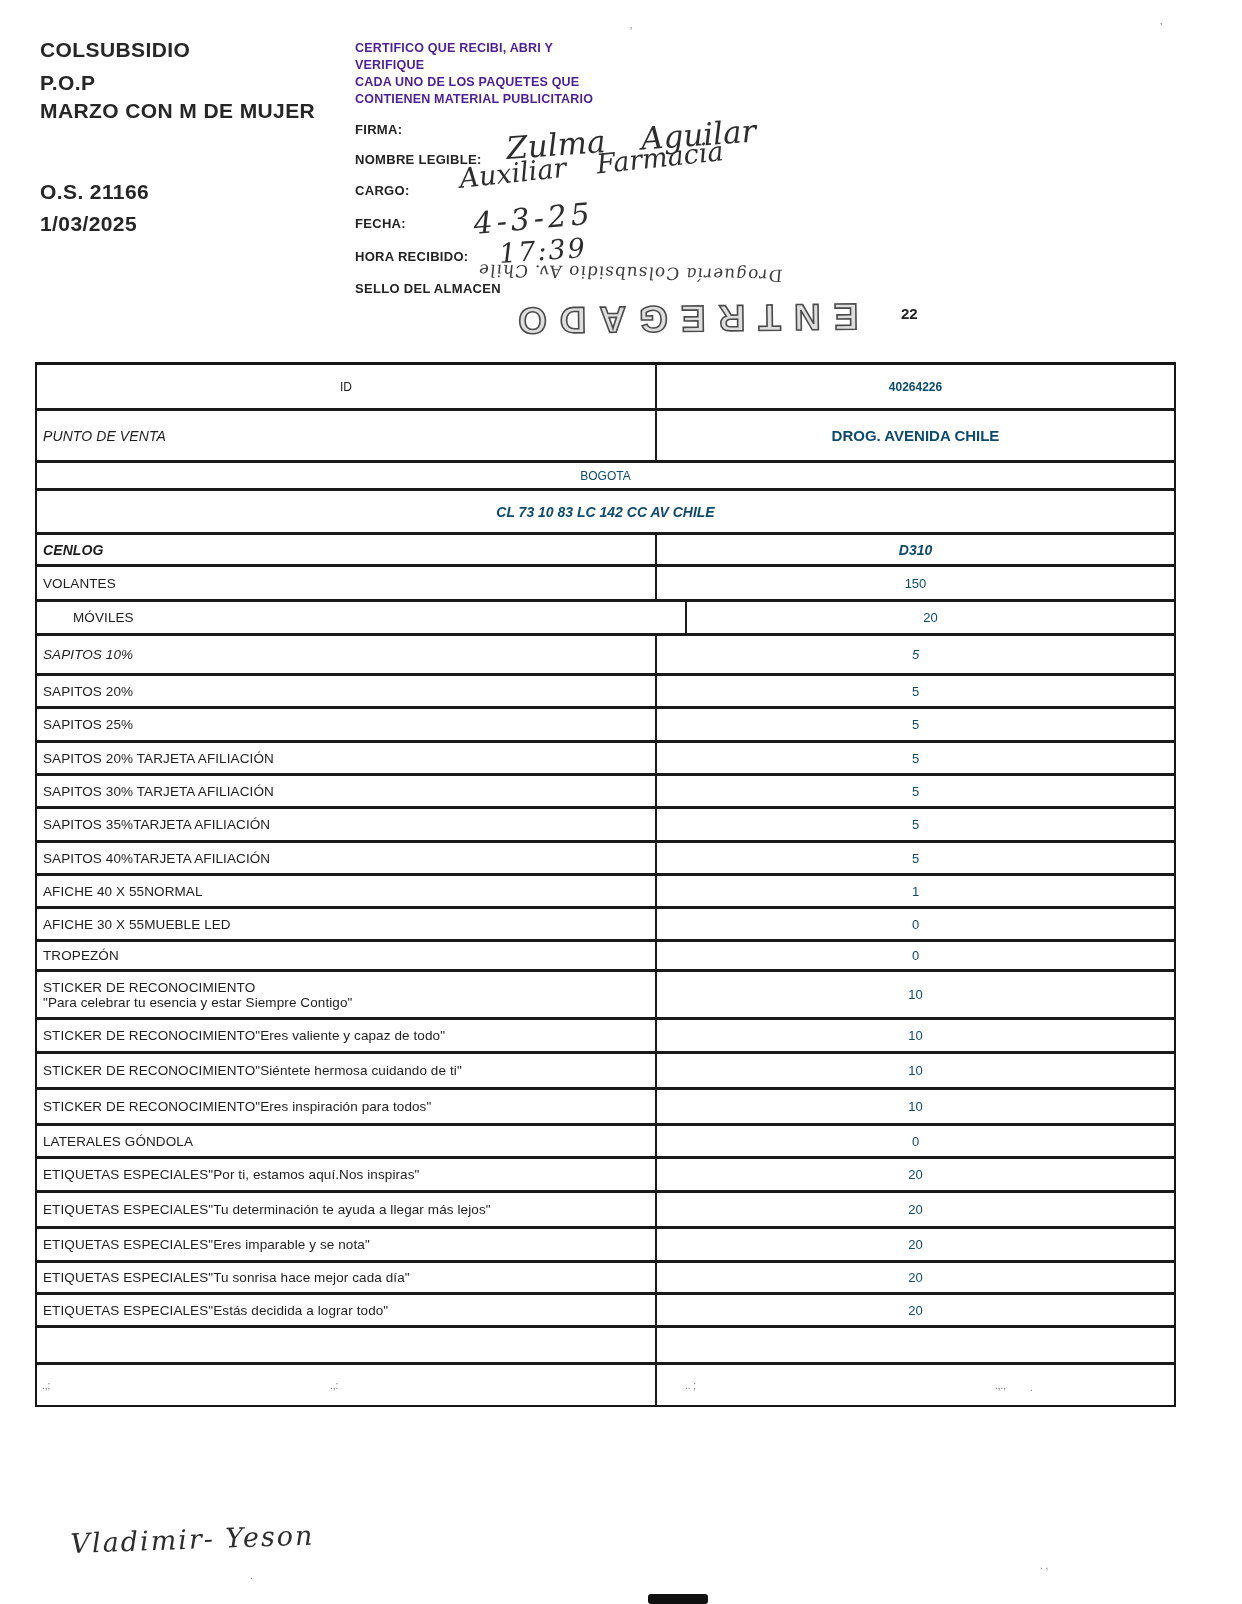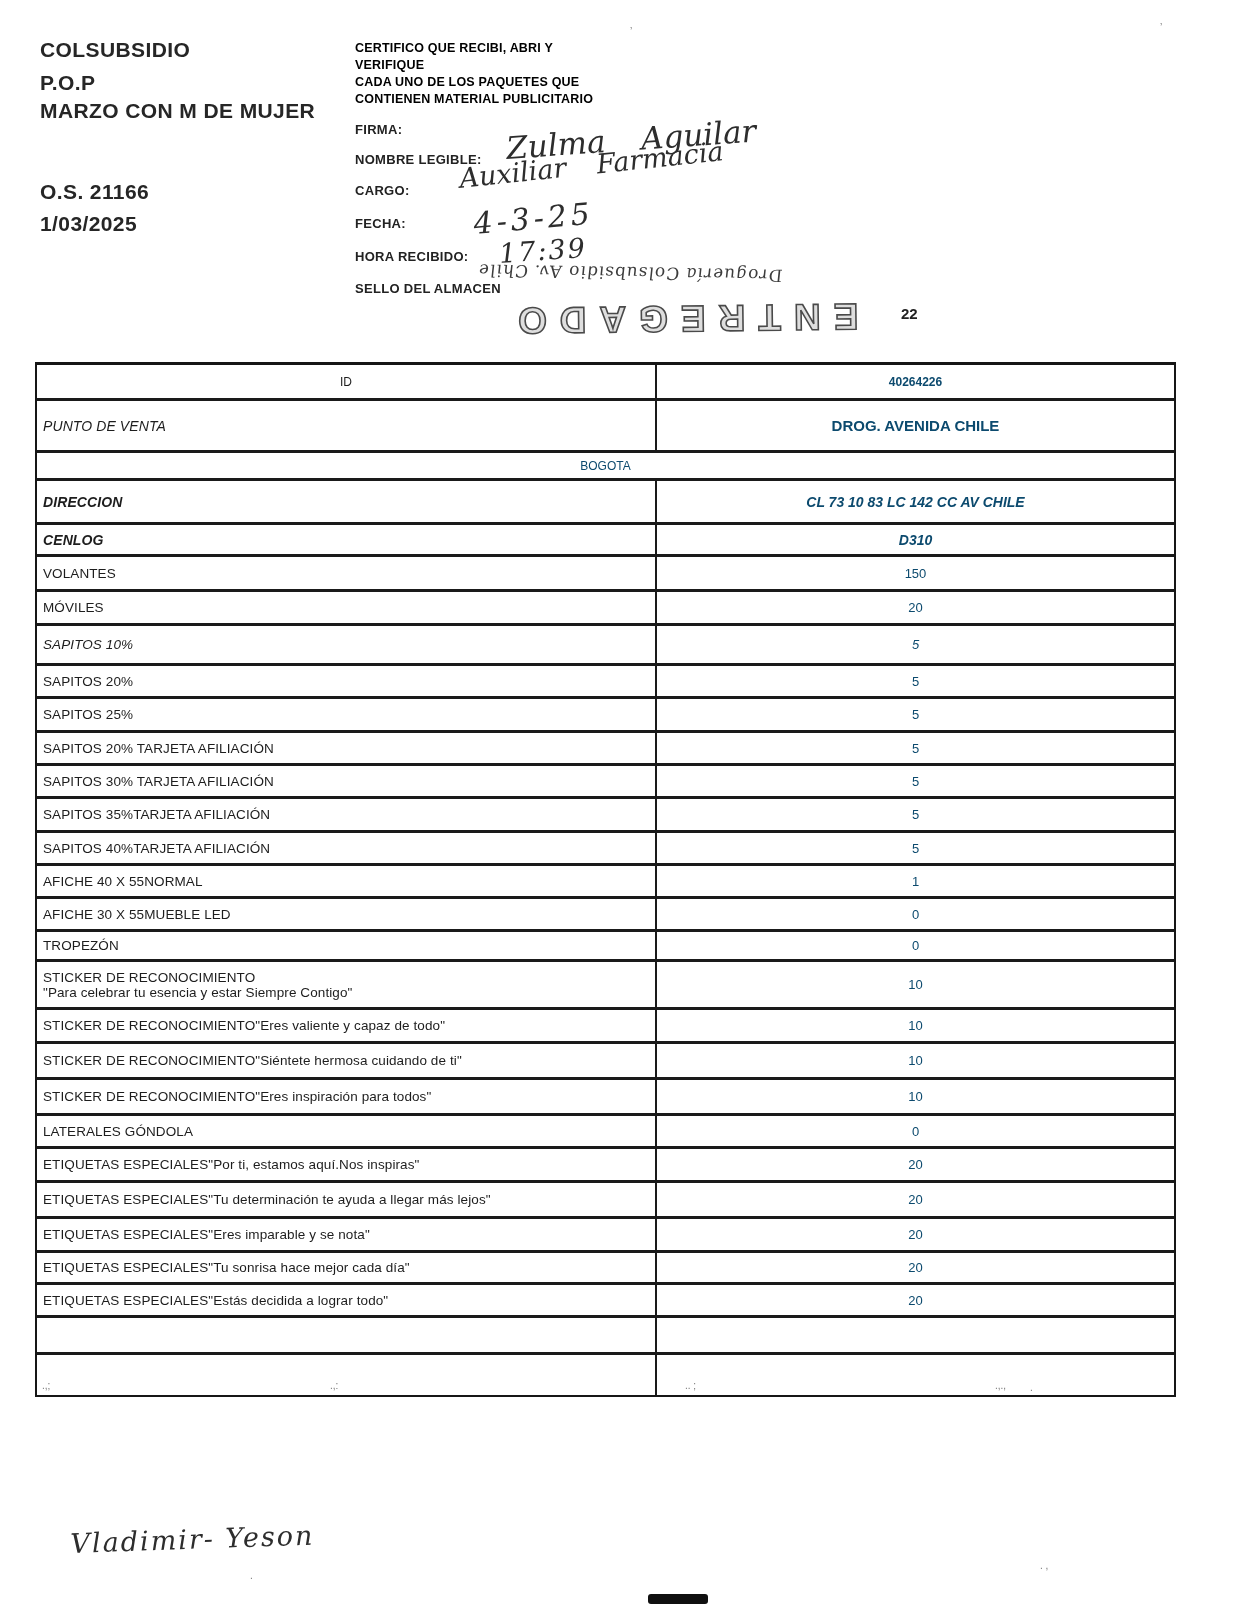--- a/index.html
+++ b/index.html
@@ -3,21 +3,21 @@
 <meta charset="utf-8">
 <style>
   html,body { margin:0; padding:0; background:#e8e8e8; }
   .page {
     position:relative; width:1242px; height:1604px; margin:0 auto;
     background:#ffffff; overflow:hidden;
     font-family:"Liberation Sans", sans-serif; color:#1c1c1c;
   }
   .abs { position:absolute; }
   .hdr  { font-size:21px; font-weight:700; letter-spacing:.4px; color:#262626; }
-  .cert { font-size:12.5px; font-weight:700; line-height:17px; letter-spacing:.2px; color:#000000; }
+  .cert { font-size:12.5px; font-weight:700; line-height:17px; letter-spacing:.2px; color:#4c1d95; }
   .flabel { font-size:13px; font-weight:700; letter-spacing:.3px; color:#222; }
   .hand {
     font-family:"DejaVu Serif", serif; font-style:italic; color:#2d2d2d;
     transform-origin:left top; white-space:nowrap;
   }
   .stamp-small {
     font-family:"DejaVu Serif", serif; font-style:italic;
     font-size:17px; color:#3c3c3c; transform:rotate(181deg) skewX(6deg);
     transform-origin:center; white-space:nowrap; letter-spacing:1px;
   }
@@ -82,54 +82,51 @@
   <div class="abs hand" style="left:505px; top:130px; font-size:31px; transform:rotate(-4deg); word-spacing:26px;">Zulma  Aguilar</div>
   <div class="abs hand" style="left:458px; top:163px; font-size:27px; transform:rotate(-6deg); word-spacing:22px;">Auxiliar  Farmacia</div>
   <div class="abs hand" style="left:472px; top:206px; font-size:30px; transform:rotate(-5deg); letter-spacing:4px;">4-3-25</div>
   <div class="abs hand" style="left:498px; top:238px; font-size:27px; transform:rotate(-4deg); letter-spacing:2px;">17:39</div>
 
   <div class="abs stamp-small" style="left:478px; top:263px;">Droguería  Colsubsidio  Av. Chile</div>
   <div class="abs stamp-big" style="left:505px; top:297px;">ENTREGADO</div>
   <div class="abs stamp-num" style="left:901px; top:305px;">22</div>
 
   <div class="tbl">
-      <div class="row" style="height: 36px;">
+      <div class="row" style="height: 46px;">
         <div class="cl center sm">
           <div>ID</div>
         </div>
         <div class="cv b sm">40264226</div>
       </div>
       <div class="row" style="height: 52px;">
         <div class="cl md">
           <div>PUNTO DE VENTA</div>
         </div>
         <div class="cv b lg">DROG. AVENIDA CHILE</div>
       </div>
       <div class="row" style="height: 28px;">
         <div class="cv sm">BOGOTA</div>
       </div>
       <div class="row" style="height: 44px;">
-        <div class="cl md b">
-          <div>DIRECCION</div>
-        </div>
         <div class="cv b md">CL 73 10 83 LC 142 CC AV CHILE</div>
       </div>
       <div class="row" style="height: 32px;">
         <div class="cl md b">
           <div>CENLOG</div>
         </div>
         <div class="cv b md">D310</div>
       </div>
       <div class="row" style="height: 35px;">
         <div class="cl ">
           <div>VOLANTES</div>
         </div>
         <div class="cv ">150</div>
       </div>
-      <div class="row" style="height: 34px;">
+      <div class="row" style="height: 34px; padding-left: 30px;">
         <div class="cl ">
           <div>MÓVILES</div>
         </div>
         <div class="cv ">20</div>
       </div>
       <div class="row" style="height: 40px; font-style: italic;">
         <div class="cl ">
           <div>SAPITOS 10%</div>
         </div>
         <div class="cv ">5</div>

